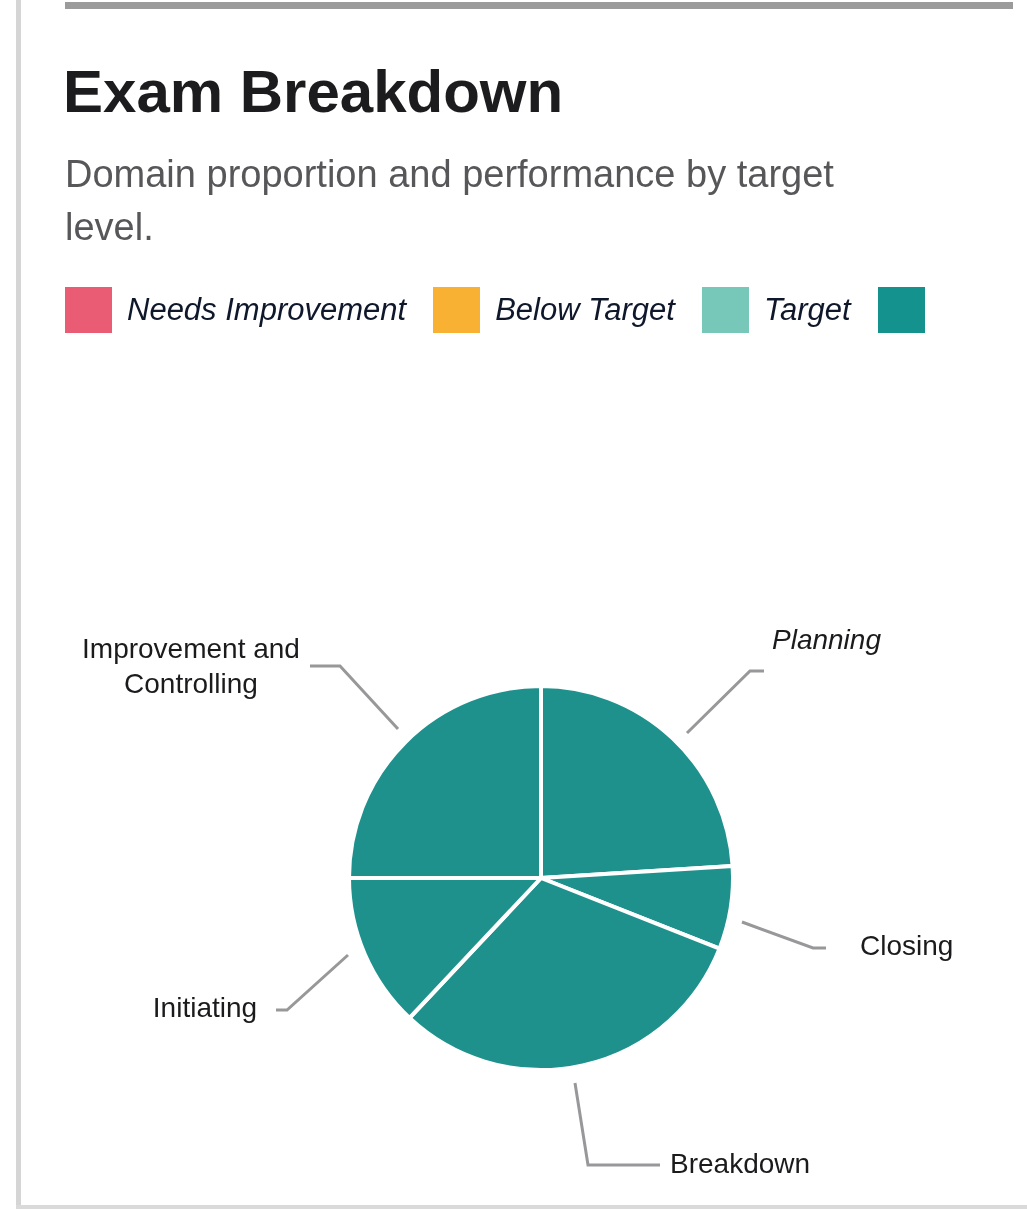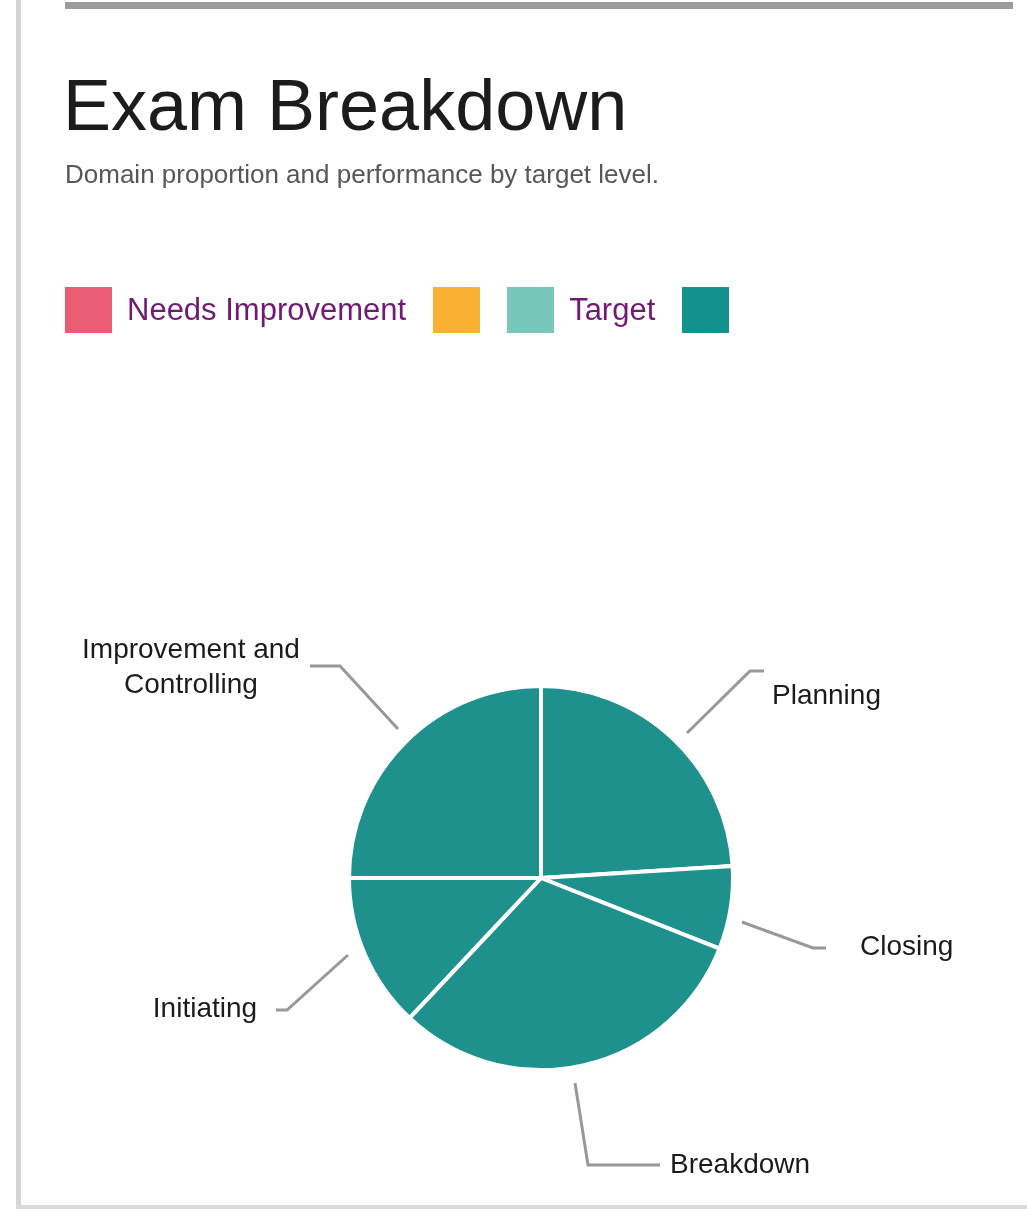--- a/index.html
+++ b/index.html
@@ -38,33 +38,33 @@
     left: 16px;
     bottom: 0;
     width: 1011px;
     height: 4px;
     background: #dadada;
   }
   .page-title {
     position: absolute;
     left: 63px;
     top: 20px;
-    font-size: 72px;
+    font-size: 60px;
     line-height: 1.05;
-    font-weight: 400;
+    font-weight: 700;
     color: #1c1c1e;
     letter-spacing: 0px;
     white-space: nowrap;
   }
   .page-subtitle {
     position: absolute;
     left: 65px;
     top: 148px;
     width: 800px;
-    font-size: 26px;
+    font-size: 38px;
     line-height: 53px;
     font-weight: 400;
     color: #57575a;
   }
   .legend {
     position: absolute;
     left: 65px;
     top: 287px;
     width: 910px;
     display: flex;
@@ -77,23 +77,24 @@
     align-items: center;
     gap: 15px;
   }
   .legend-swatch {
     width: 47px;
     height: 46px;
     flex: 0 0 auto;
   }
   .legend-label {
     font-size: 31px;
-    color: #701a75;
+    color: #0f172a;
     line-height: 46px;
     white-space: nowrap;
+    font-style: italic;
   }
   .chart-svg {
     position: absolute;
     left: 0;
     top: 0;
     width: 1027px;
     height: 1209px;
     z-index: 1;
   }
   .pie-label {
@@ -104,21 +105,21 @@
     line-height: 35px;
     white-space: nowrap;
   }
   .pie-label.mc {
     left: 58px;
     top: 631px;
     width: 266px;
     text-align: center;
     white-space: normal;
   }
-  .pie-label.planning { left: 772px; top: 677px; }
+  .pie-label.planning { left: 772px; top: 622px; font-style: italic; }
   .pie-label.closing  { left: 836px; top: 928px; margin-left: 24px; }
   .pie-label.executing{ left: 670px; top: 1146px; }
   .pie-label.initiating {
     left: 140px;
     top: 990px;
     width: 130px;
     text-align: center;
   }
 </style>
 </head>
@@ -134,20 +135,21 @@
 
   <div class="page-subtitle">Domain proportion and performance by target level.</div>
 
   <div class="legend">
     <div class="legend-item">
       <span class="legend-swatch" style="background: rgb(234, 92, 116);"></span>
       <span class="legend-label">Needs Improvement</span>
     </div>
     <div class="legend-item">
       <span class="legend-swatch" style="background: rgb(248, 177, 51);"></span>
+      <span class="legend-label">Below Target</span>
     </div>
     <div class="legend-item">
       <span class="legend-swatch" style="background: rgb(119, 200, 185);"></span>
       <span class="legend-label">Target</span>
     </div>
     <div class="legend-item">
       <span class="legend-swatch" style="background: rgb(19, 146, 142);"></span>
     </div>
   </div>
 

